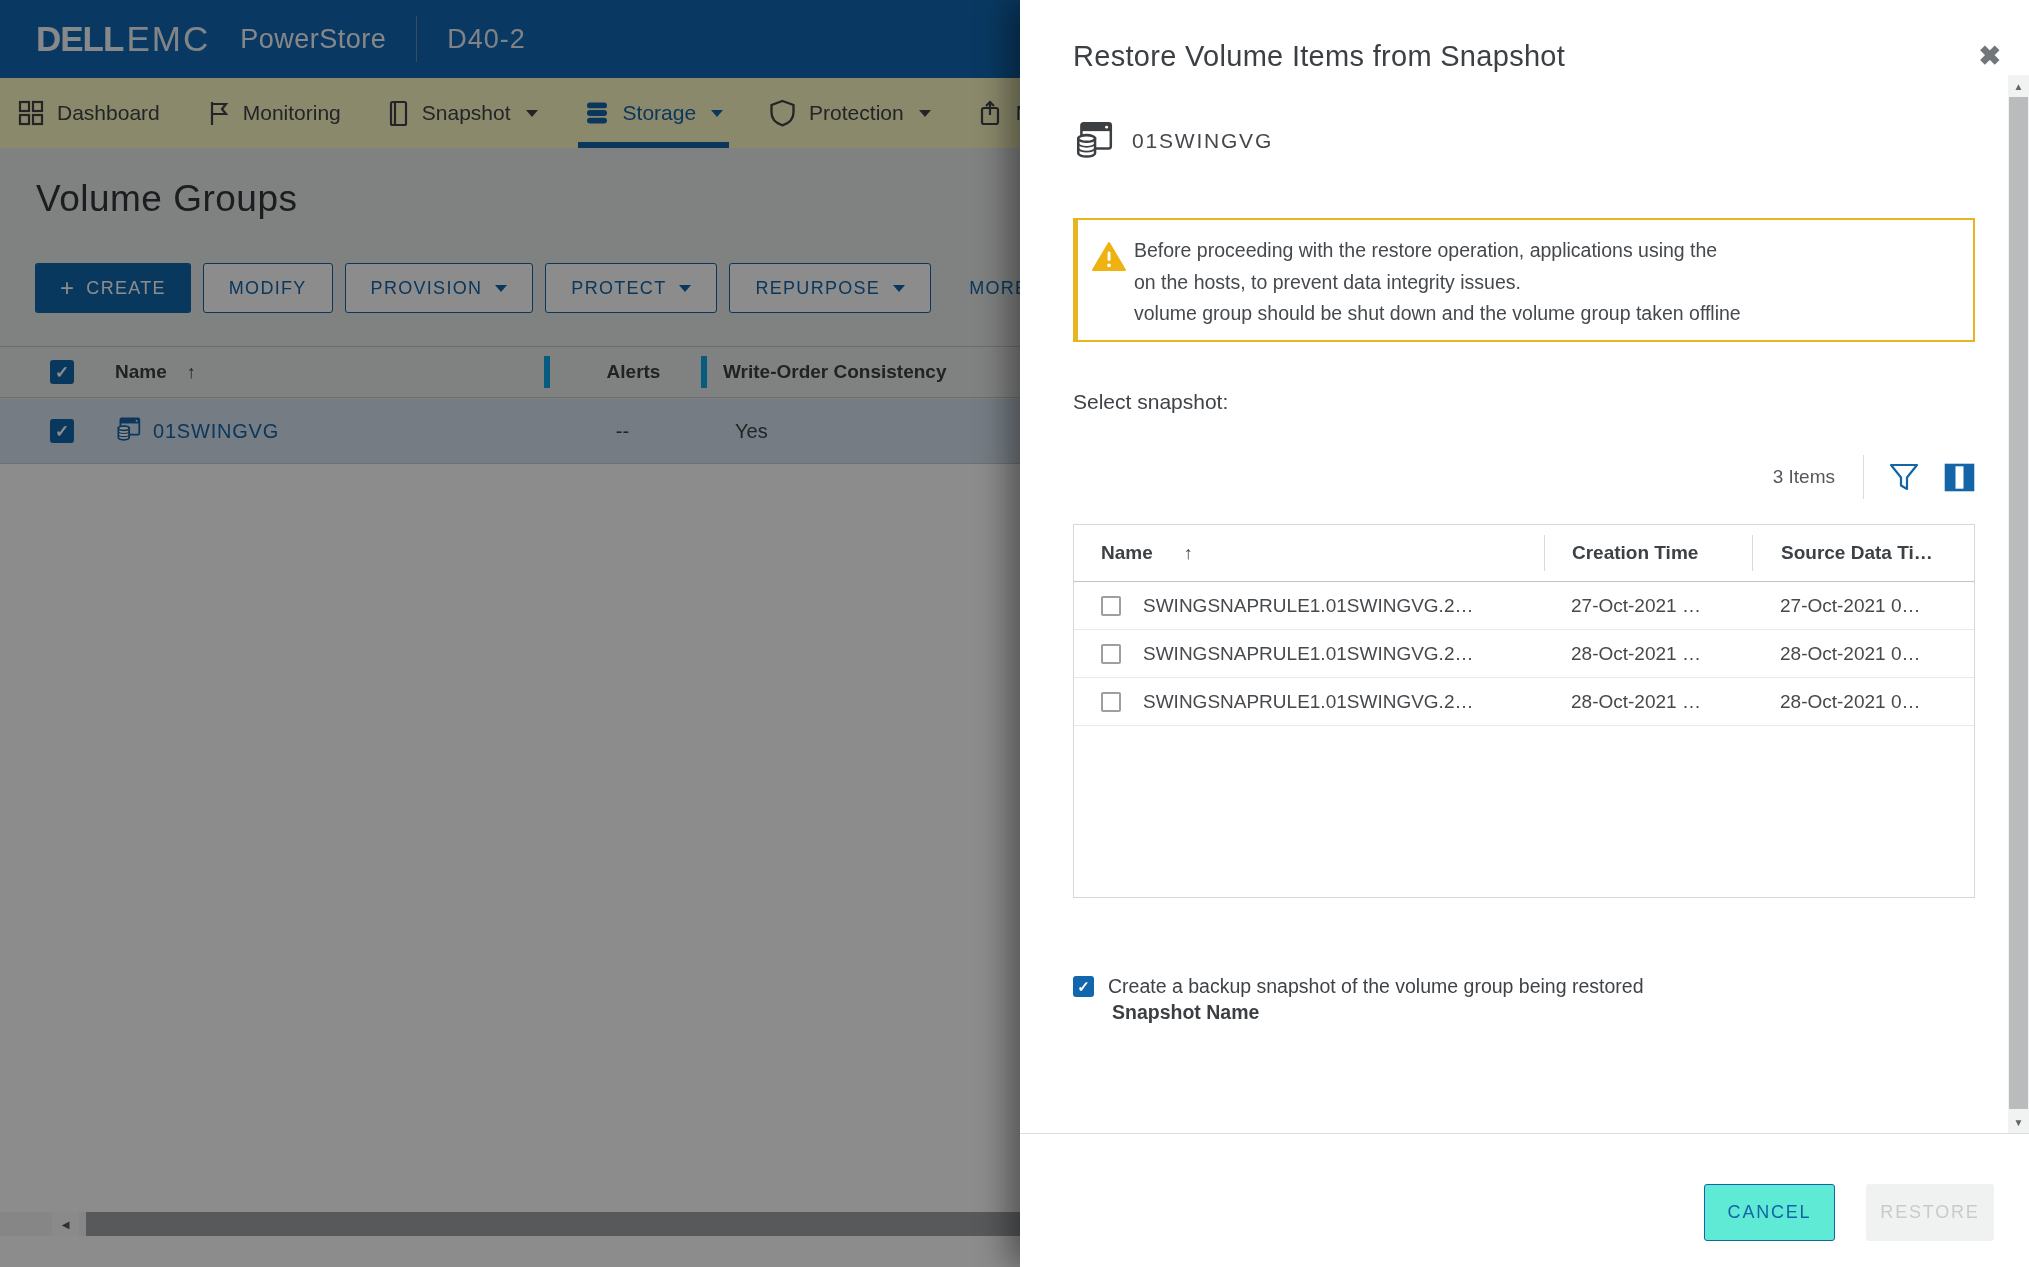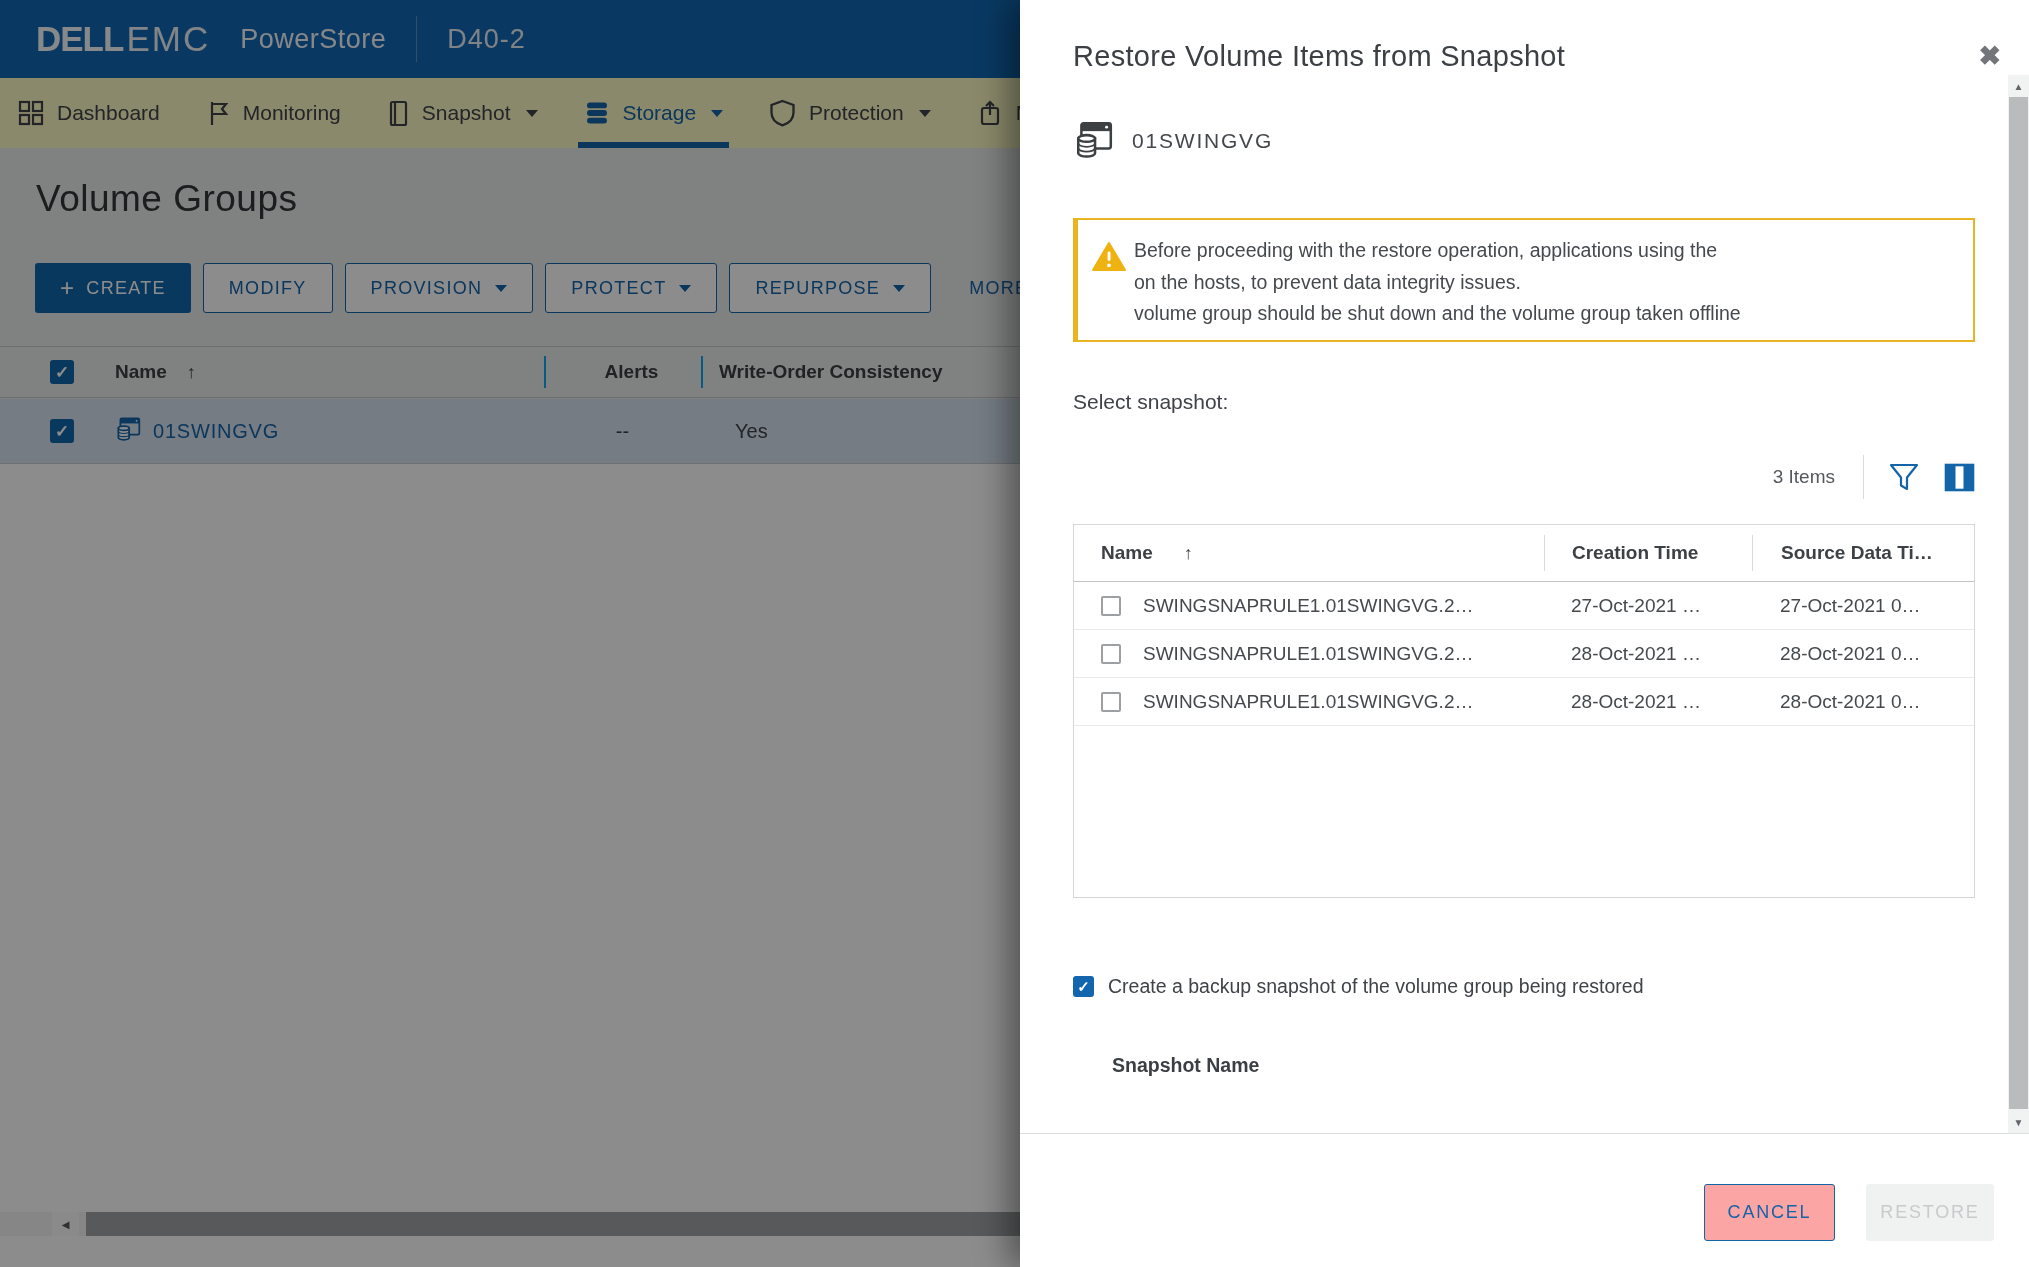--- a/index.html
+++ b/index.html
@@ -40,21 +40,21 @@
   .vg-table { position:absolute; top:198px; left:0; right:0; bottom:0; }
   .vg-head { height:52px; display:flex; align-items:center; border-top:1px solid #c3c6c8;
     border-bottom:1px solid #c3c6c8; font-weight:bold; font-size:19px; color:#3b3e41; padding-left:50px; }
   .vg-body { position:absolute; top:53px; left:0; right:0; bottom:0; background:#fff; }
   .vg-row { height:65px; display:flex; align-items:center; background:#d6e2ee;
     border-bottom:1px solid #c9cdd1; padding-left:50px; font-size:20px; color:#3f4347; cursor:pointer; }
   .c-check { width:65px; display:flex; align-items:center; }
   .c-name { width:429px; display:flex; align-items:center; gap:11px; }
   .c-alerts { width:157px; text-align:center; }
   .c-write { flex:1; padding-left:34px; }
-  .vg-head .c-alerts, .vg-head .c-write { border-left:2px solid #0ea5e9; height:32px; line-height:32px;padding-left:16px; }
+  .vg-head .c-alerts, .vg-head .c-write { border-left:6px solid #0ea5e9; height:32px; line-height:32px;padding-left:16px; }
   .vg-link { color:#1464a8; letter-spacing:0.8px; }
   .sort-arrow { margin-left:9px; font-size:18px; color:#3d4145; }
 
   .cb { border-radius:3px; display:flex; align-items:center; justify-content:center; cursor:pointer; }
   .cb-checked { background:#1266ad; color:#fff; }
   .cb-24 { width:24px; height:24px; font-size:17px; font-weight:bold; }
   .cb-21 { width:21px; height:21px; font-size:15px; font-weight:bold; }
   .cb-unchecked { width:20px; height:20px; background:#fff; border:2px solid #9ca0a3; border-radius:2px; }
 
   .h-scrollbar { position:absolute; left:0; right:0; bottom:31px; height:24px; background:#f4f5f5; }
@@ -94,35 +94,35 @@
   .mt-row { height:48px; display:flex; align-items:center; border-bottom:1px solid #e8eaeb;
     font-size:19px; color:#45494d; cursor:pointer; }
   .mc-name { width:470px; padding-left:27px; display:flex; align-items:center; gap:22px; }
   .mc-creation { width:208px; padding-left:27px; }
   .mc-source { flex:1; padding-left:28px; }
   .mt-head .mc-creation, .mt-head .mc-source { border-left:1px solid #d8dadc; height:36px; line-height:36px; }
   .mt-name-text { white-space:nowrap; overflow:hidden; }
 
   .m-backup { position:absolute; left:53px; top:975px; display:flex; align-items:center; gap:14px; }
   .m-backup-label { font-size:19.5px; color:#3f4347; }
-  .m-snapname-label { position:absolute; left:92px; top:1054px; font-size:19.5px; font-weight:bold; color:#3b3f43; }
+  .m-snapname-label { position:absolute; left:92px; top:1001px; font-size:19.5px; font-weight:bold; color:#3b3f43; }
   .m-snapname-input { position:absolute; left:90px; top:1037px; width:805px; height:48px;
     border:1px solid #b9bcbe; border-radius:5px; font-size:20px; color:#4a4e52; padding:0 24px;
     font-family:"Liberation Sans", sans-serif; background:#fff; }
 
   .m-scrollbar { position:absolute; top:75px; right:0; width:21px; bottom:134px; background:#f1f2f2; }
   .m-scroll-up, .m-scroll-down { position:absolute; left:0; width:21px; height:22px; display:flex;
     align-items:center; justify-content:center; font-size:10px; color:#62666a; cursor:pointer; }
   .m-scroll-up { top:0; } .m-scroll-down { bottom:0; }
   .m-scroll-thumb { position:absolute; left:1px; right:1px; top:22px; bottom:24px; background:#b9bbbd; cursor:pointer; }
 
   .m-footer-divider { position:absolute; left:0; right:0; top:1133px; height:1px; background:#dcdee0; }
   .m-btn { position:absolute; top:1184px; height:57px; display:flex; align-items:center; justify-content:center;
     font-size:18px; letter-spacing:1.8px; border-radius:3px; font-weight:500; cursor:pointer; }
-  .m-cancel { left:684px; width:131px; background:#fca5a5; border:1px solid #1464a8; color:#1464a8; }
+  .m-cancel { left:684px; width:131px; background:#5eead4; border:1px solid #1464a8; color:#1464a8; }
   .m-restore { left:846px; width:128px; background:#f0f1f1; color:#c8cacc; }
 </style>
 </head>
 <body>
 
 <div class="screen">
 
   <div class="app">
 
     <div class="app-header">

